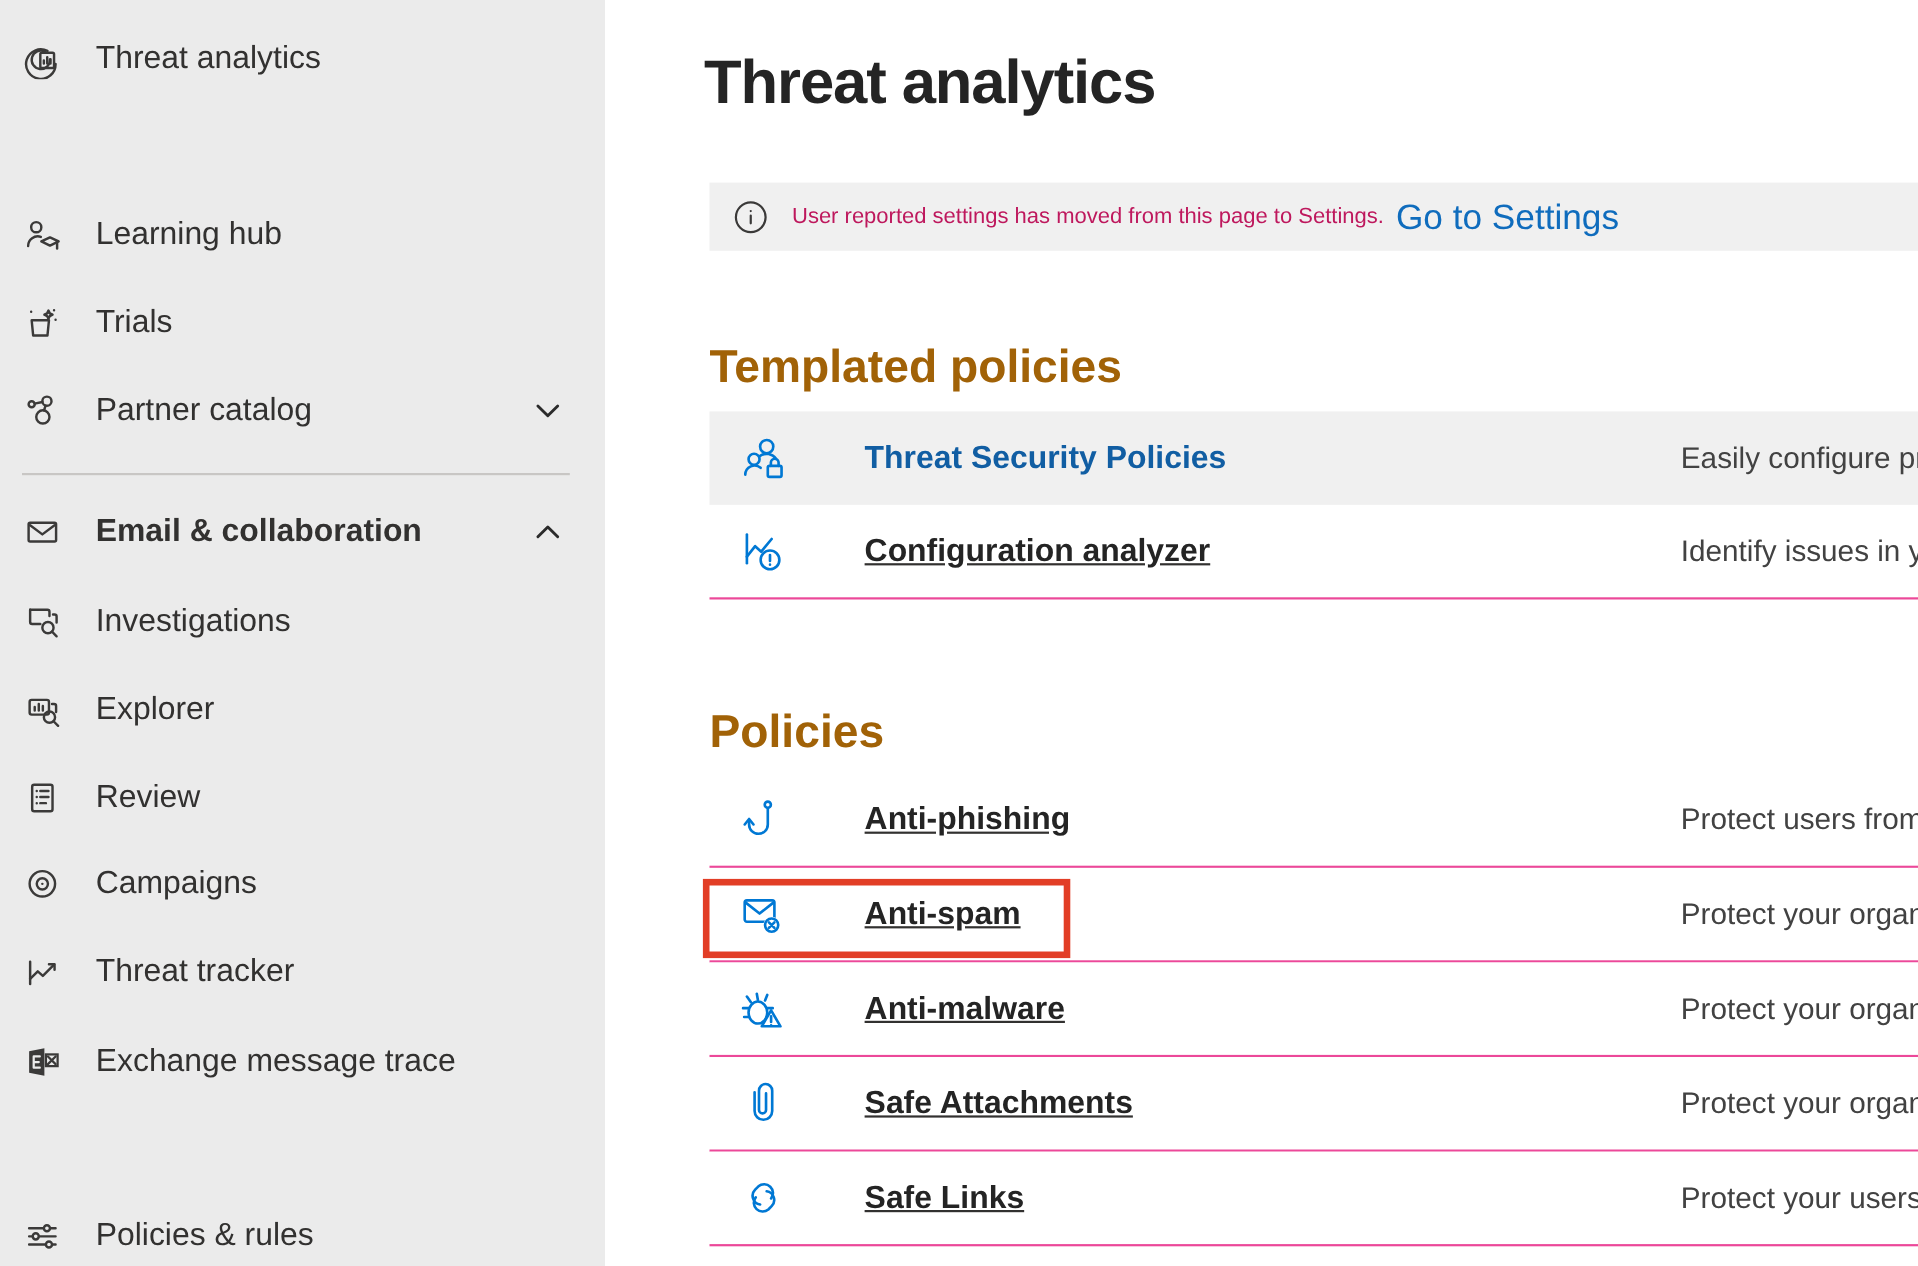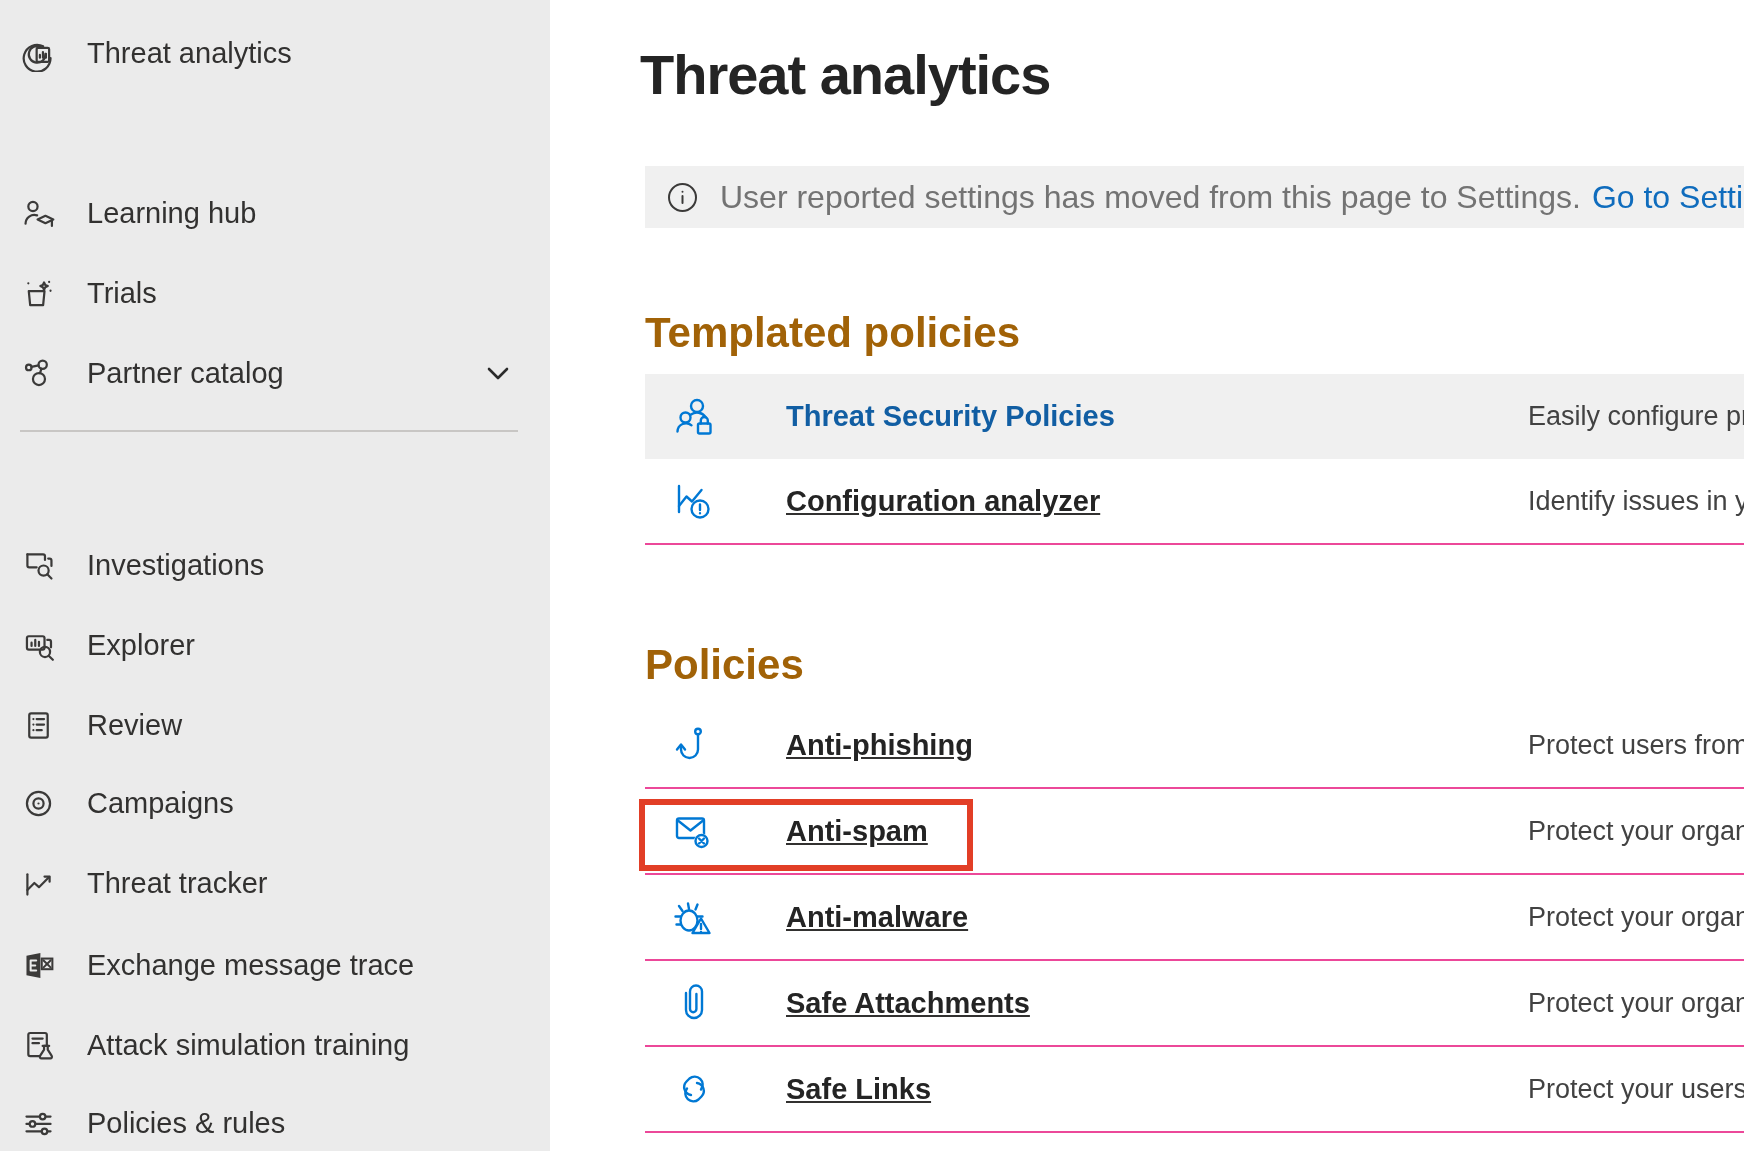--- a/index.html
+++ b/index.html
@@ -36,21 +36,21 @@
     position:absolute; left:640px; top:42px; margin:0;
     font-size:56px; font-weight:700; color:#242424; letter-spacing:-1px;
     white-space:nowrap; z-index:2;
   }
   .banner {
     position:absolute; left:645px; top:166px; width:1099px; height:62px;
     background:#f0f0f0; display:flex; align-items:center;
     padding-left:22px; box-sizing:border-box; z-index:2;
   }
   .banner-icon { color:#3b3a39; margin-right:22px; flex:none; }
-  .banner-text { font-size:32px; color:#737373; white-space:nowrap; }
+  .banner-text { font-size:20px; color:#be185d; white-space:nowrap; }
   .banner-link { font-size:32px; color:#0f6cbd; margin-left:11px; text-decoration:none;
     white-space:nowrap; cursor:pointer; }
 
   .section-heading {
     position:absolute; left:645px; margin:0;
     font-size:42px; font-weight:700; color:#a16207; white-space:nowrap; z-index:2;
   }
   .policy-row {
     position:absolute; left:645px; width:1099px; height:86px;
     display:flex; align-items:center; box-sizing:border-box;
@@ -123,20 +123,34 @@
     <span class="side-label">Partner catalog</span>
     <span class="side-chevron">
       <svg width="24" height="20" viewBox="0 0 24 20" class="stroke" style="stroke-width:2.6">
         <path d="M3 6 l9 9 9-9"></path>
       </svg>
     </span>
   </div>
 
   <div class="side-divider"></div>
 
+  <div class="side-item" style="top:443px">
+    <span class="side-icon">
+      <svg width="37" height="37" viewBox="0 0 40 40" class="stroke">
+        <rect x="6.5" y="11" width="27" height="18.5" rx="1.5"></rect>
+        <path d="M8 13.5 l12 9 12-9"></path>
+      </svg>
+    </span>
+    <span class="side-label bold">Email &amp; collaboration</span>
+    <span class="side-chevron">
+      <svg width="24" height="20" viewBox="0 0 24 20" class="stroke" style="stroke-width:2.6">
+        <path d="M3 15 l9-9 9 9"></path>
+      </svg>
+    </span>
+  </div>
 
   <div class="side-item" style="top:525px">
     <span class="side-icon">
       <svg width="37" height="37" viewBox="0 0 40 40" class="stroke">
         <path d="M8 8 h17 a2 2 0 0 1 2 2 v4"></path>
         <path d="M8 8 v12 a2 2 0 0 0 2 2 h8"></path>
         <path d="M30.5 12.5 h1.5 a2 2 0 0 1 2 2 v6"></path>
         <circle cx="25.5" cy="25.5" r="5.5"></circle>
         <path d="M29.5 29.5 l4.5 4.5"></path>
       </svg>
@@ -195,31 +209,20 @@
     <span class="side-icon">
       <svg width="37" height="37" viewBox="0 0 40 40" class="stroke">
         <path d="M8 10 v22"></path>
         <path d="M8 27 l7.5-7.5 5 4.5 11-11"></path>
         <path d="M26.5 12.5 h5.5 v5.5"></path>
       </svg>
     </span>
     <span class="side-label">Threat tracker</span>
   </div>
 
-  <div class="side-item" style="top:1005px">
-    <span class="side-icon">
-      <svg width="37" height="37" viewBox="0 0 40 40" class="stroke">
-        <rect x="9" y="6.5" width="20" height="25" rx="2"></rect>
-        <path d="M13.5 12.5 h11 M13.5 17.5 h7"></path>
-        <path d="M26 20.5 v4 l-4.3 6.8 a1.8 1.8 0 0 0 1.5 2.7 h9.6 a1.8 1.8 0 0 0 1.5-2.7 L30 24.5 v-4 z" fill="#ebebeb"></path>
-        <path d="M24.5 20.5 h7"></path>
-      </svg>
-    </span>
-    <span class="side-label">Attack simulation training</span>
-  </div>
 
   <div class="side-item" style="top:1083px">
     <span class="side-icon">
       <svg width="37" height="37" viewBox="0 0 40 40" class="stroke">
         <path d="M7 12.5 h26 M7 20.5 h26 M7 28.5 h26"></path>
         <circle cx="24.5" cy="12.5" r="3" fill="#ebebeb"></circle>
         <circle cx="13.5" cy="20.5" r="3" fill="#ebebeb"></circle>
         <circle cx="26.5" cy="28.5" r="3" fill="#ebebeb"></circle>
       </svg>
     </span>

